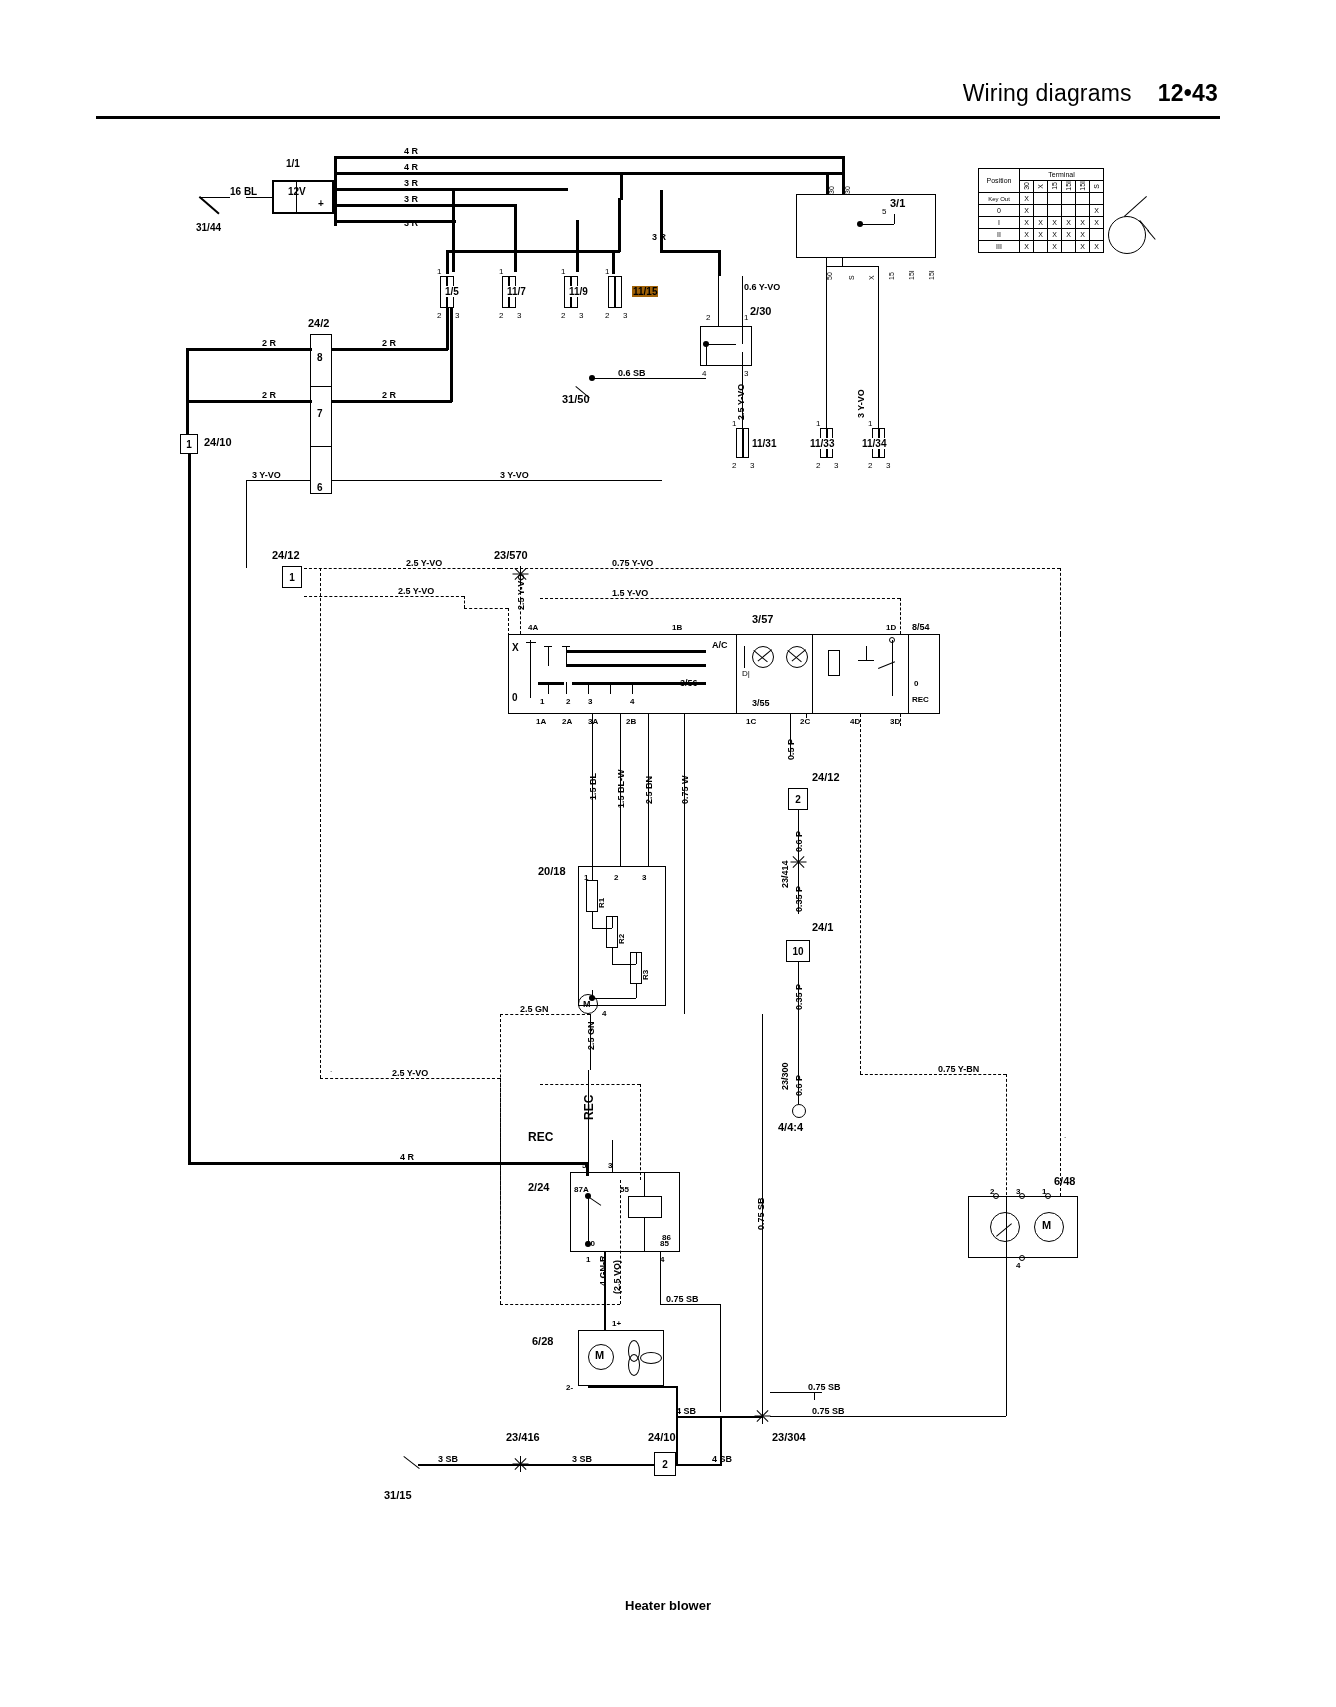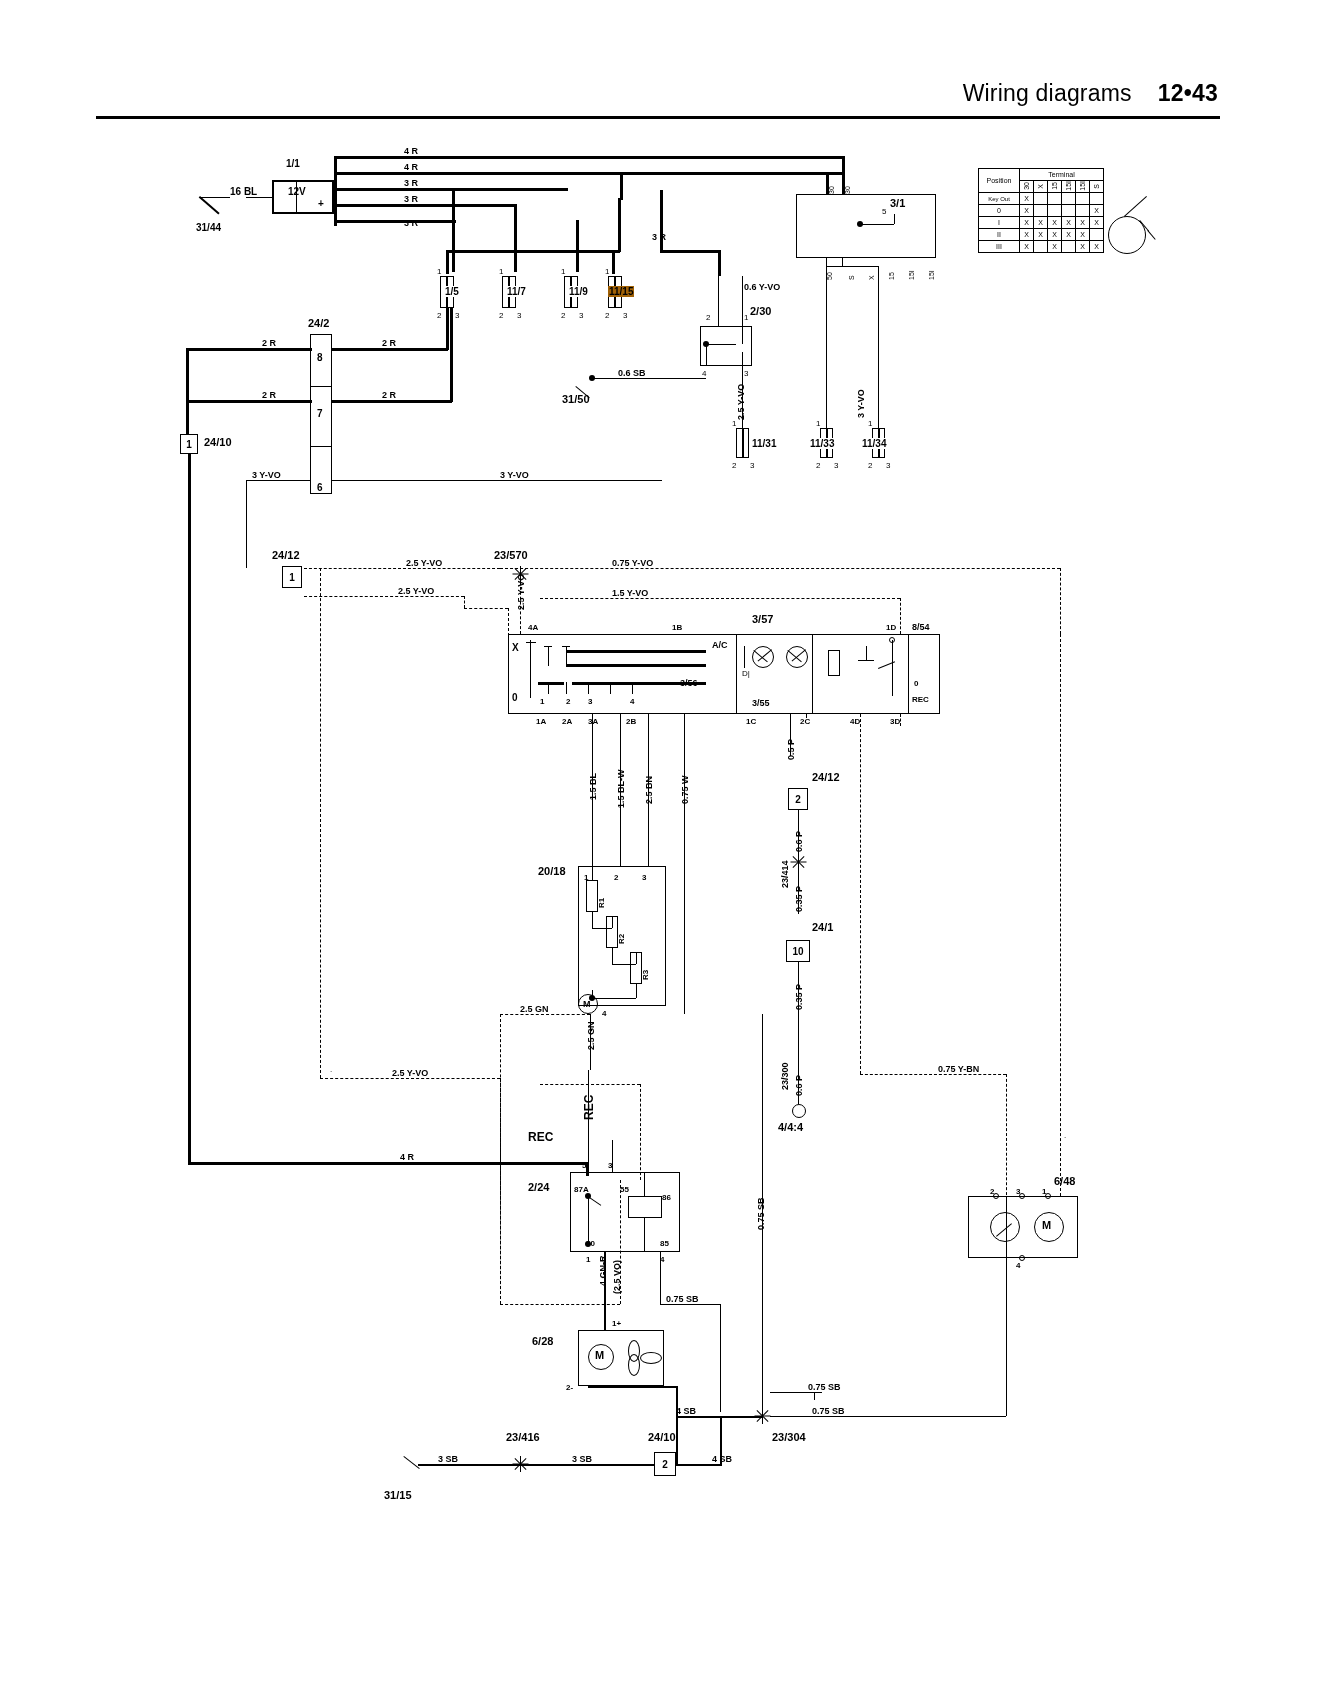--- a/index.html
+++ b/index.html
@@ -115,21 +115,21 @@
   <div class="lbl s8" style="left:499px;top:310px;">2</div>
   <div class="lbl s8" style="left:517px;top:310px;">3</div>
 
   <div class="fuse" style="left:564px;top:276px;width:14px;height:32px;"></div>
   <div class="lbl b" style="left:568px;top:286px;background:#fff;padding:0 1px;">11/9</div>
   <div class="lbl s8" style="left:561px;top:266px;">1</div>
   <div class="lbl s8" style="left:561px;top:310px;">2</div>
   <div class="lbl s8" style="left:579px;top:310px;">3</div>
 
   <div class="fuse" style="left:608px;top:276px;width:14px;height:32px;"></div>
-  <div class="lbl b" style="left:608px;top:286px;background:#a16207;padding:0 1px;">11/15</div>
+  <div class="lbl b" style="left:632px;top:286px;background:#a16207;padding:0 1px;">11/15</div>
   <div class="lbl s8" style="left:605px;top:266px;">1</div>
   <div class="lbl s8" style="left:605px;top:310px;">2</div>
   <div class="lbl s8" style="left:623px;top:310px;">3</div>
 
   <div class="lbl b s11" style="left:890px;top:198px;">3/1</div>
   <div class="box" style="left:796px;top:194px;width:140px;height:64px;"></div>
   <div class="lbl vert7" style="left:826px;top:172px;height:22px;">30</div>
   <div class="lbl vert7" style="left:842px;top:172px;height:22px;">30</div>
   <div class="lbl vert7" style="left:824px;top:258px;height:22px;">50</div>
   <div class="lbl vert7" style="left:846px;top:258px;height:22px;">S</div>
@@ -456,21 +456,21 @@
   <div class="dashv" style="left:320px;top:568px;height:510px;"></div>
   <div class="dashh" style="left:320px;top:1078px;width:180px;"></div>
   <div class="lbl b s9" style="left:392px;top:1068px;">2.5 Y-VO</div>
 
   <div class="lbl b s11" style="left:528px;top:1182px;">2/24</div>
   <div class="box" style="left:570px;top:1172px;width:110px;height:80px;"></div>
   <div class="lbl b s8" style="left:582px;top:1160px;">5</div>
   <div class="lbl b s8" style="left:608px;top:1160px;">3</div>
   <div class="lbl b s8" style="left:574px;top:1184px;">87A</div>
   <div class="lbl b s8" style="left:620px;top:1184px;">55</div>
-  <div class="lbl b s8" style="left:662px;top:1192px;">86</div>
+  <div class="lbl b s8" style="left:662px;top:1232px;">86</div>
   <div class="lbl b s8" style="left:586px;top:1238px;">30</div>
   <div class="lbl b s8" style="left:660px;top:1238px;">85</div>
   <div class="lbl b s8" style="left:586px;top:1254px;">1</div>
   <div class="lbl b s8" style="left:660px;top:1254px;">4</div>
   <div class="dot" style="left:585px;top:1193px;"></div>
   <div class="h" style="left:588px;top:1196px;width:16px;transform:rotate(34deg);transform-origin:0 0;"></div>
   <div class="v" style="left:588px;top:1196px;height:48px;"></div>
   <div class="dot" style="left:585px;top:1241px;"></div>
   <div class="box" style="left:628px;top:1196px;width:34px;height:22px;"></div>
   <div class="v" style="left:644px;top:1172px;height:24px;"></div>
@@ -555,13 +555,14 @@
   <div class="circ" style="left:993px;top:1193px;width:6px;height:6px;"></div>
   <div class="circ" style="left:1019px;top:1193px;width:6px;height:6px;"></div>
   <div class="circ" style="left:1045px;top:1193px;width:6px;height:6px;"></div>
   <div class="circ" style="left:1019px;top:1255px;width:6px;height:6px;"></div>
   <div class="dashv" style="left:1060px;top:634px;height:562px;"></div>
   <div class="dashh" style="left:900px;top:634px;width:8px;"></div>
 
   <div class="lbl s8" style="left:1064px;top:1130px;">.</div>
   <div class="lbl s8" style="left:330px;top:1064px;">.</div>
 
+  <div class="footer">Heater blower</div>
 </div>
 
 </body></html>

